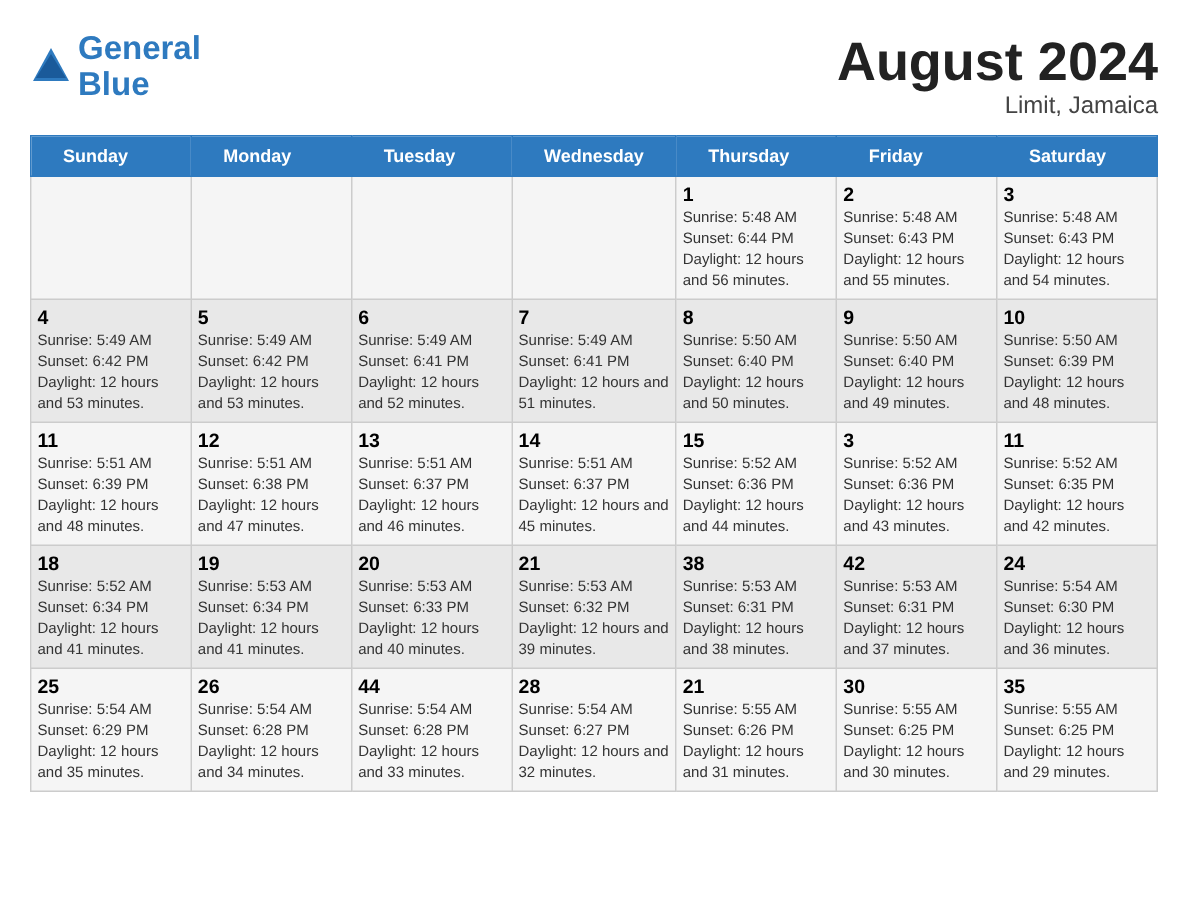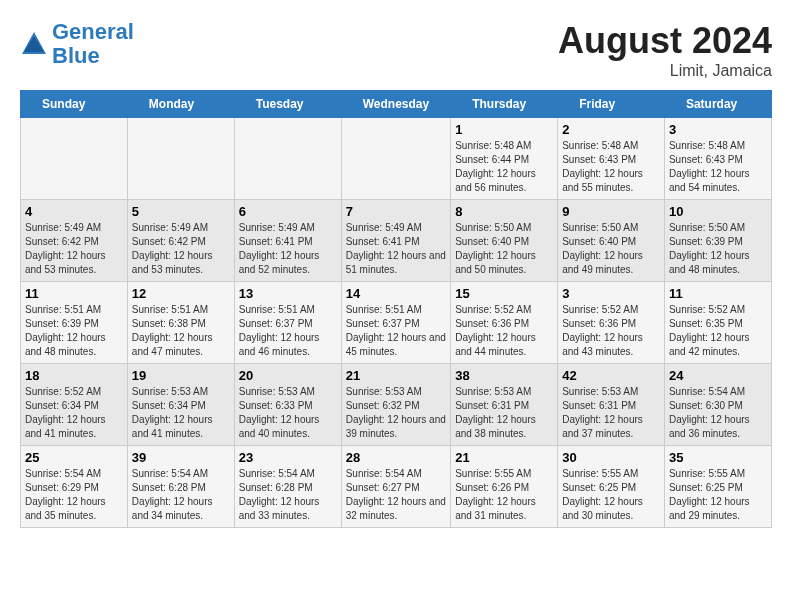--- a/index.html
+++ b/index.html
@@ -279,27 +279,27 @@
         </td>
       </tr>
       <tr>
         <td>
           <div class="day-number">25</div>
           <div class="day-info" style="white-space: pre-line;">Sunrise: 5:54 AM
 Sunset: 6:29 PM
 Daylight: 12 hours and 35 minutes.</div>
         </td>
         <td>
-          <div class="day-number">39</div>
+          <div class="day-number">26</div>
           <div class="day-info" style="white-space: pre-line;">Sunrise: 5:54 AM
 Sunset: 6:28 PM
 Daylight: 12 hours and 34 minutes.</div>
         </td>
         <td>
-          <div class="day-number">23</div>
+          <div class="day-number">44</div>
           <div class="day-info" style="white-space: pre-line;">Sunrise: 5:54 AM
 Sunset: 6:28 PM
 Daylight: 12 hours and 33 minutes.</div>
         </td>
         <td>
           <div class="day-number">28</div>
           <div class="day-info" style="white-space: pre-line;">Sunrise: 5:54 AM
 Sunset: 6:27 PM
 Daylight: 12 hours and 32 minutes.</div>
         </td>

